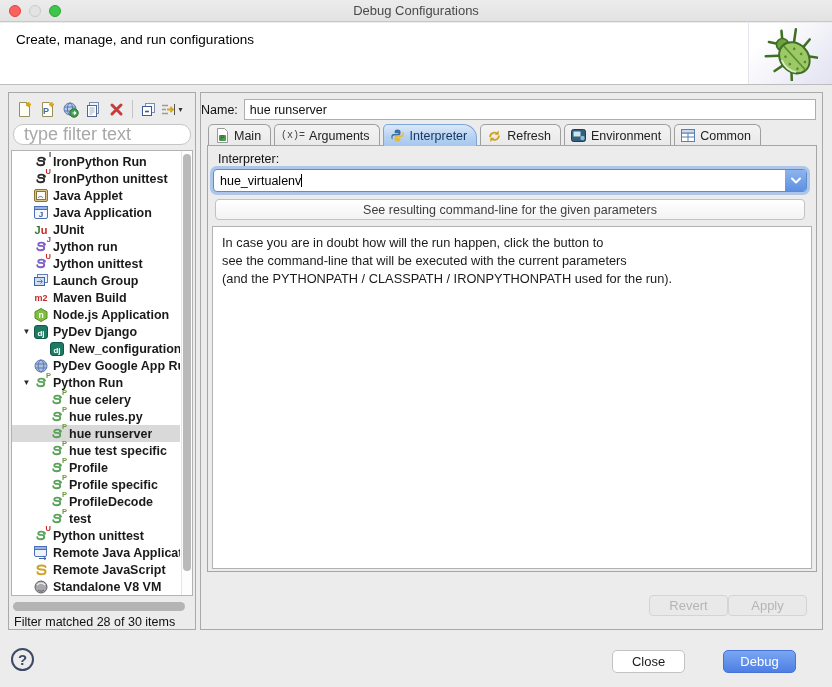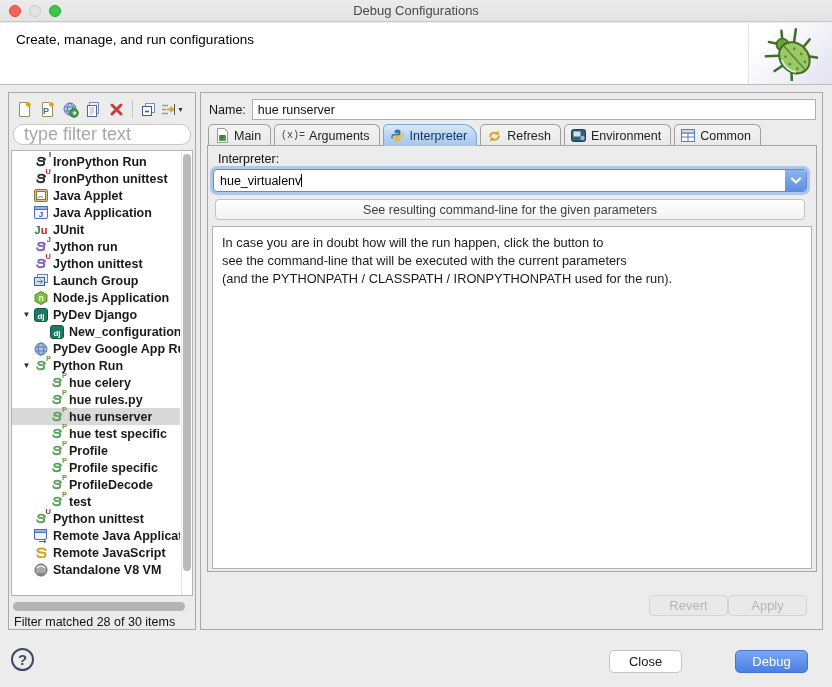--- a/index.html
+++ b/index.html
@@ -47,21 +47,21 @@
   .ti svg { display:block; }
   .ti .sup { position:absolute; top:-3px; right:-2px; font-size:7.5px; font-weight:bold; line-height:1; }
   .ti .glyph { font-weight:bold; }
   .tl { overflow:hidden;font-weight:bold; }
   .vscroll { position:absolute; right:0; top:0; bottom:0; width:11px; background:#fdfdfd; border-left:1px solid #e4e4e4; }
   .vthumb { position:absolute; left:1px; right:1px; top:3px; height:94%; background:#b9b9b9; border-radius:5px; }
   .hscroll-pill { position:absolute; left:4px; top:509px; width:172px; height:9px; background:#b4b4b4; border-radius:5px; }
   .tree-status { position:absolute; left:5px; top:522px; font-size:12.5px; color:#111; }
 
   
-  .namerow { position:absolute; left:8px; top:6px; right:6px; display:flex; align-items:center; }
+  .namerow { position:absolute; left:0; top:6px; right:6px; display:flex; align-items:center; }
   .namerow label { font-size:12.5px; margin-right:6px; color:#111; }
   .nameinput { flex:1; height:21px; border:1px solid #aeaeae; background:#fff; padding:0 5px; font-size:12.5px; font-family:inherit; color:#111; outline:none; }
 
   .tabrow { position:absolute; left:7px; top:30px; right:6px; height:23px; display:flex; align-items:flex-end; }
   .tab { display:inline-flex; align-items:center; height:22px; padding:0 9px 0 6px; margin-right:3px; border:1px solid #9f9f9f; border-bottom:none; border-radius:5px 6px 0 0; background:linear-gradient(#f3f3f3,#e9e9e9); font-size:12.5px; color:#222; cursor:default; position:relative; z-index:1; }
   .tab.sel { background:linear-gradient(#dce9f9 0%,#b7d2f1 55%,#a5c7ee 100%); border-color:#7da6d8; color:#14365e; border-radius:5px 14px 0 0; z-index:3; }
   .tab .tico { margin-right:5px; display:inline-flex; }
   .tab .tpre { font-size:10px; color:#444; margin-right:4px; font-family:"Liberation Mono","DejaVu Sans Mono",monospace; }
 
   .tabcontent { position:absolute; left:6px; top:52px; right:5px; bottom:57px; border:1px solid #a5a5a5; background:#ececec; z-index:2; }
@@ -75,21 +75,21 @@
   .cmdbtn { position:absolute; left:7px; top:53px; right:11px; height:21px; border:1px solid #c2c2c2; border-radius:4px; background:linear-gradient(#ffffff,#f3f3f3); font-size:12.5px; color:#3d3d3d; font-family:inherit; }
 
   .infobox { position:absolute; left:4px; top:80px; right:4px; bottom:2px; background:#fff; border:1px solid #b2b2b2; padding:7px 9px; font-size:12.8px; line-height:1.42; color:#1b1b1b; white-space:pre-line; }
 
   .panel-actions { position:absolute; right:15px; bottom:13px; display:flex; }
   .btn { height:21px; border-radius:4px; font-size:13px; font-family:inherit; padding:0 10px; }
   .btn.disabled { background:#e9e9e9; border:1px solid #d4d4d4; color:#b5b5b5; min-width:79px; }
 
   
   .helpbtn { position:absolute; left:11px; top:648px; width:23px; height:23px; border-radius:50%; border:2px solid #3c4a66; color:#3c4a66; font-size:15px; font-weight:bold; display:flex; align-items:center; justify-content:center; background:transparent; }
-  .footer-actions { position:absolute; right:24px; top:650px; display:flex; gap:24px; }
+  .footer-actions { position:absolute; right:36px; top:650px; display:flex; gap:9px; }
   .fbtn { height:23px; min-width:73px; border-radius:5px; font-size:13px; font-family:inherit; }
   .fbtn.close { background:#ffffff; border:1px solid #c3c3c3; color:#1a1a1a; }
   .fbtn.debug { background:linear-gradient(#7aa6f2,#4d7fe4); border:1px solid #4574d6; color:#fff;margin-left:29px; }
 </style>
 </head>
 <body>
 
 <div class="titlebar">
   <div class="lights">
     <span class="light red"></span>
@@ -270,20 +270,27 @@
               <rect x="3.5" y="0.5" width="10" height="8" fill="#eef3fb" stroke="#5f7fb8"></rect>
               <rect x="0.5" y="3.5" width="10" height="8" fill="#cfdcf2" stroke="#3f63a8"></rect>
               <path d="M3 7.5h5M6.5 5.5l2 2-2 2" stroke="#2f9e44" fill="none"></path>
             </svg>
           </span>
           <span class="tl">Launch Group</span>
         </div>
         <div class="trow d1">
           <span class="tw"></span>
           <span class="ti">
+            <span class="glyph" style="font-size:9px;color:#c62828">m2</span>
+          </span>
+          <span class="tl">Maven Build</span>
+        </div>
+        <div class="trow d1">
+          <span class="tw"></span>
+          <span class="ti">
             <svg width="14" height="14" viewBox="0 0 14 14">
               <polygon points="7,0.5 13,3.8 13,10.2 7,13.5 1,10.2 1,3.8" fill="#7fbf3f" stroke="#578f23"></polygon>
               <text x="7" y="10" font-size="8.5" font-weight="bold" fill="#fff" text-anchor="middle" font-family="Liberation Sans">n</text>
             </svg>
           </span>
           <span class="tl">Node.js Application</span>
         </div>
         <div class="trow d1">
           <span class="tw">▼</span>
           <span class="ti">

